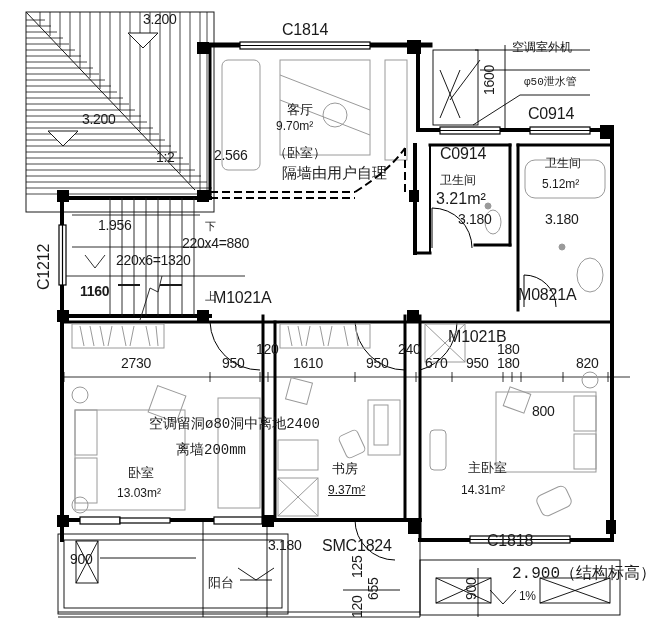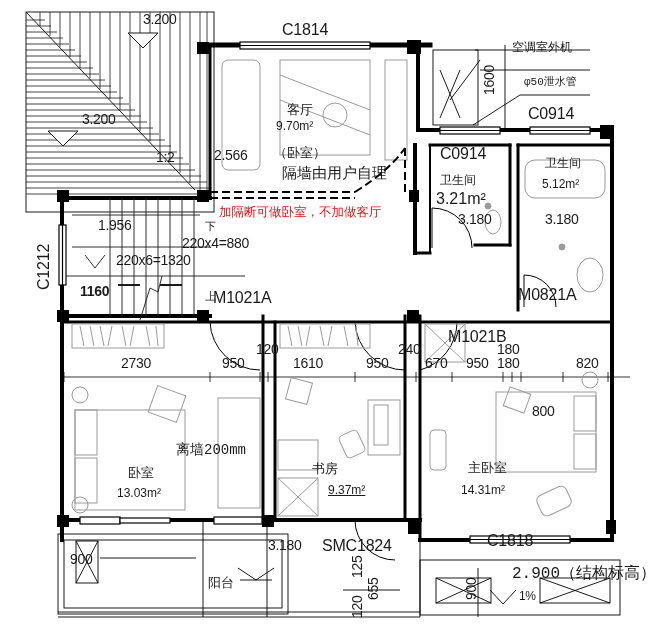--- a/index.html
+++ b/index.html
@@ -316,32 +316,32 @@
 <div class="lbl room" style="left:287px;top:103px;">客厅</div>
 <div class="lbl area" style="left:276px;top:120px;">9.70m²</div>
 <div class="lbl room" style="left:274px;top:146px;">（卧室）</div>
 <div class="lbl note" style="left:282px;top:167px;font-size:15px;">隔墙由用户自理</div>
 <div class="lbl room" style="left:440px;top:174px;font-size:12px;">卫生间</div>
 <div class="lbl area" style="left:436px;top:191px;font-size:16px;">3.21m²</div>
 <div class="lbl room" style="left:545px;top:157px;font-size:12px;">卫生间</div>
 <div class="lbl area" style="left:542px;top:178px;font-size:12px;">5.12m²</div>
 <div class="lbl room" style="left:128px;top:466px;">卧室</div>
 <div class="lbl area" style="left:117px;top:487px;">13.03m²</div>
-<div class="lbl room" style="left:312px;top:462px;text-align:right;">书房</div>
+<div class="lbl room" style="left:332px;top:462px;text-align:right;">书房</div>
 <div class="lbl area" style="left:328px;top:484px;text-decoration:underline;">9.37m²</div>
 <div class="lbl room" style="left:468px;top:461px;">主卧室</div>
 <div class="lbl area" style="left:461px;top:484px;">14.31m²</div>
 <div class="lbl room" style="left:208px;top:576px;">阳台</div>
 
 
-<div class="lbl red" style="left:219px;top:206px;">加隔断可做卧室，不加做客厅</div>
 
 
 <div class="lbl note" style="left:512px;top:42px;font-size:12px;">空调室外机</div>
 <div class="lbl note" style="left:524px;top:77px;font-size:11px;">φ50泄水管</div>
+<div class="lbl note" style="left:149px;top:417px;font-size:14px;">空调留洞ø80洞中离地2400</div>
 <div class="lbl note" style="left:176px;top:443px;font-size:14px;">离墙200mm</div>
 <div class="lbl note" style="left:512px;top:566px;font-size:16px;">2.900（结构标高）</div>
 <div class="lbl dim" style="left:519px;top:590px;font-size:12px;">1%</div>
 <div class="lbl note" style="left:205px;top:292px;font-size:11px;">上</div>
 <div class="lbl note" style="left:205px;top:222px;font-size:11px;">下</div>
 
 
 <div class="lbl dim" style="left:182px;top:236px;">220x4=880</div>
 <div class="lbl dim" style="left:116px;top:253px;">220x6=1320</div>
 <div class="lbl dim" style="left:80px;top:284px;font-weight:bold;">1160</div>

